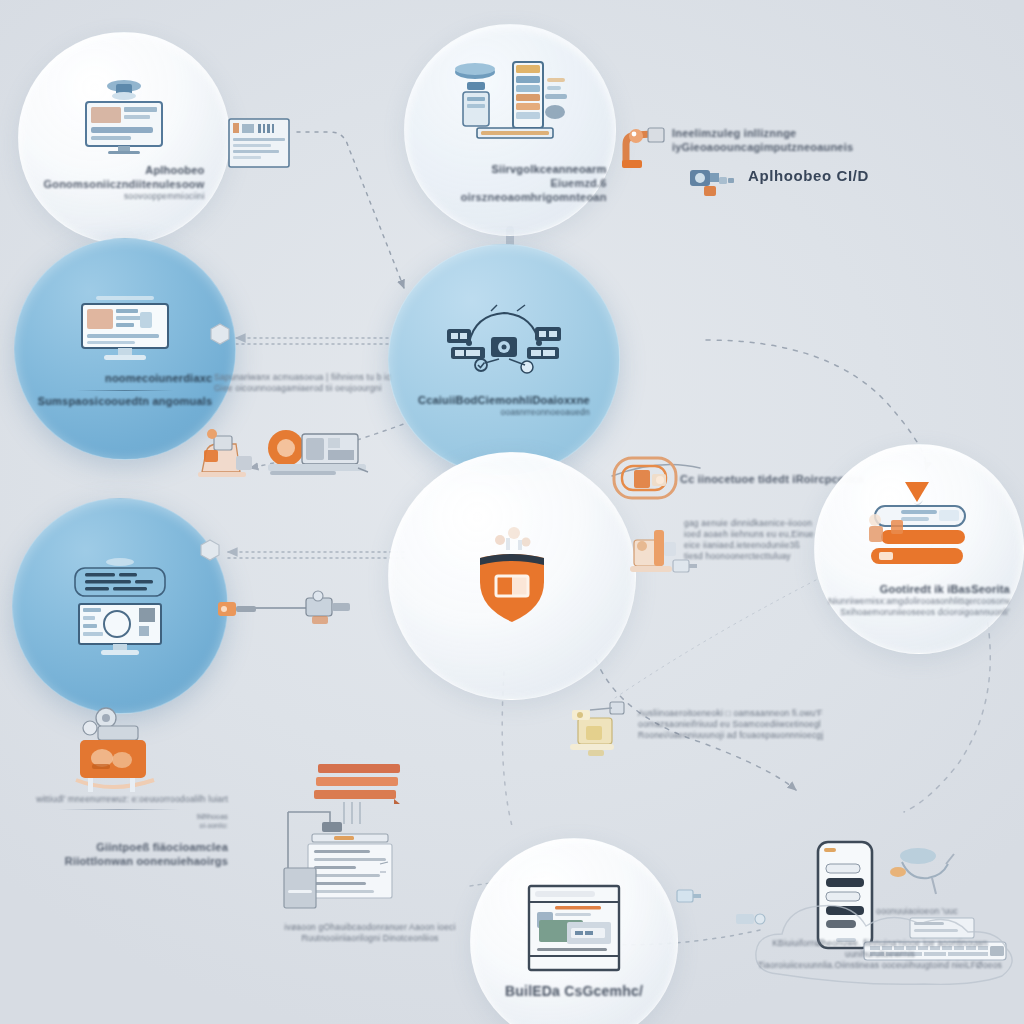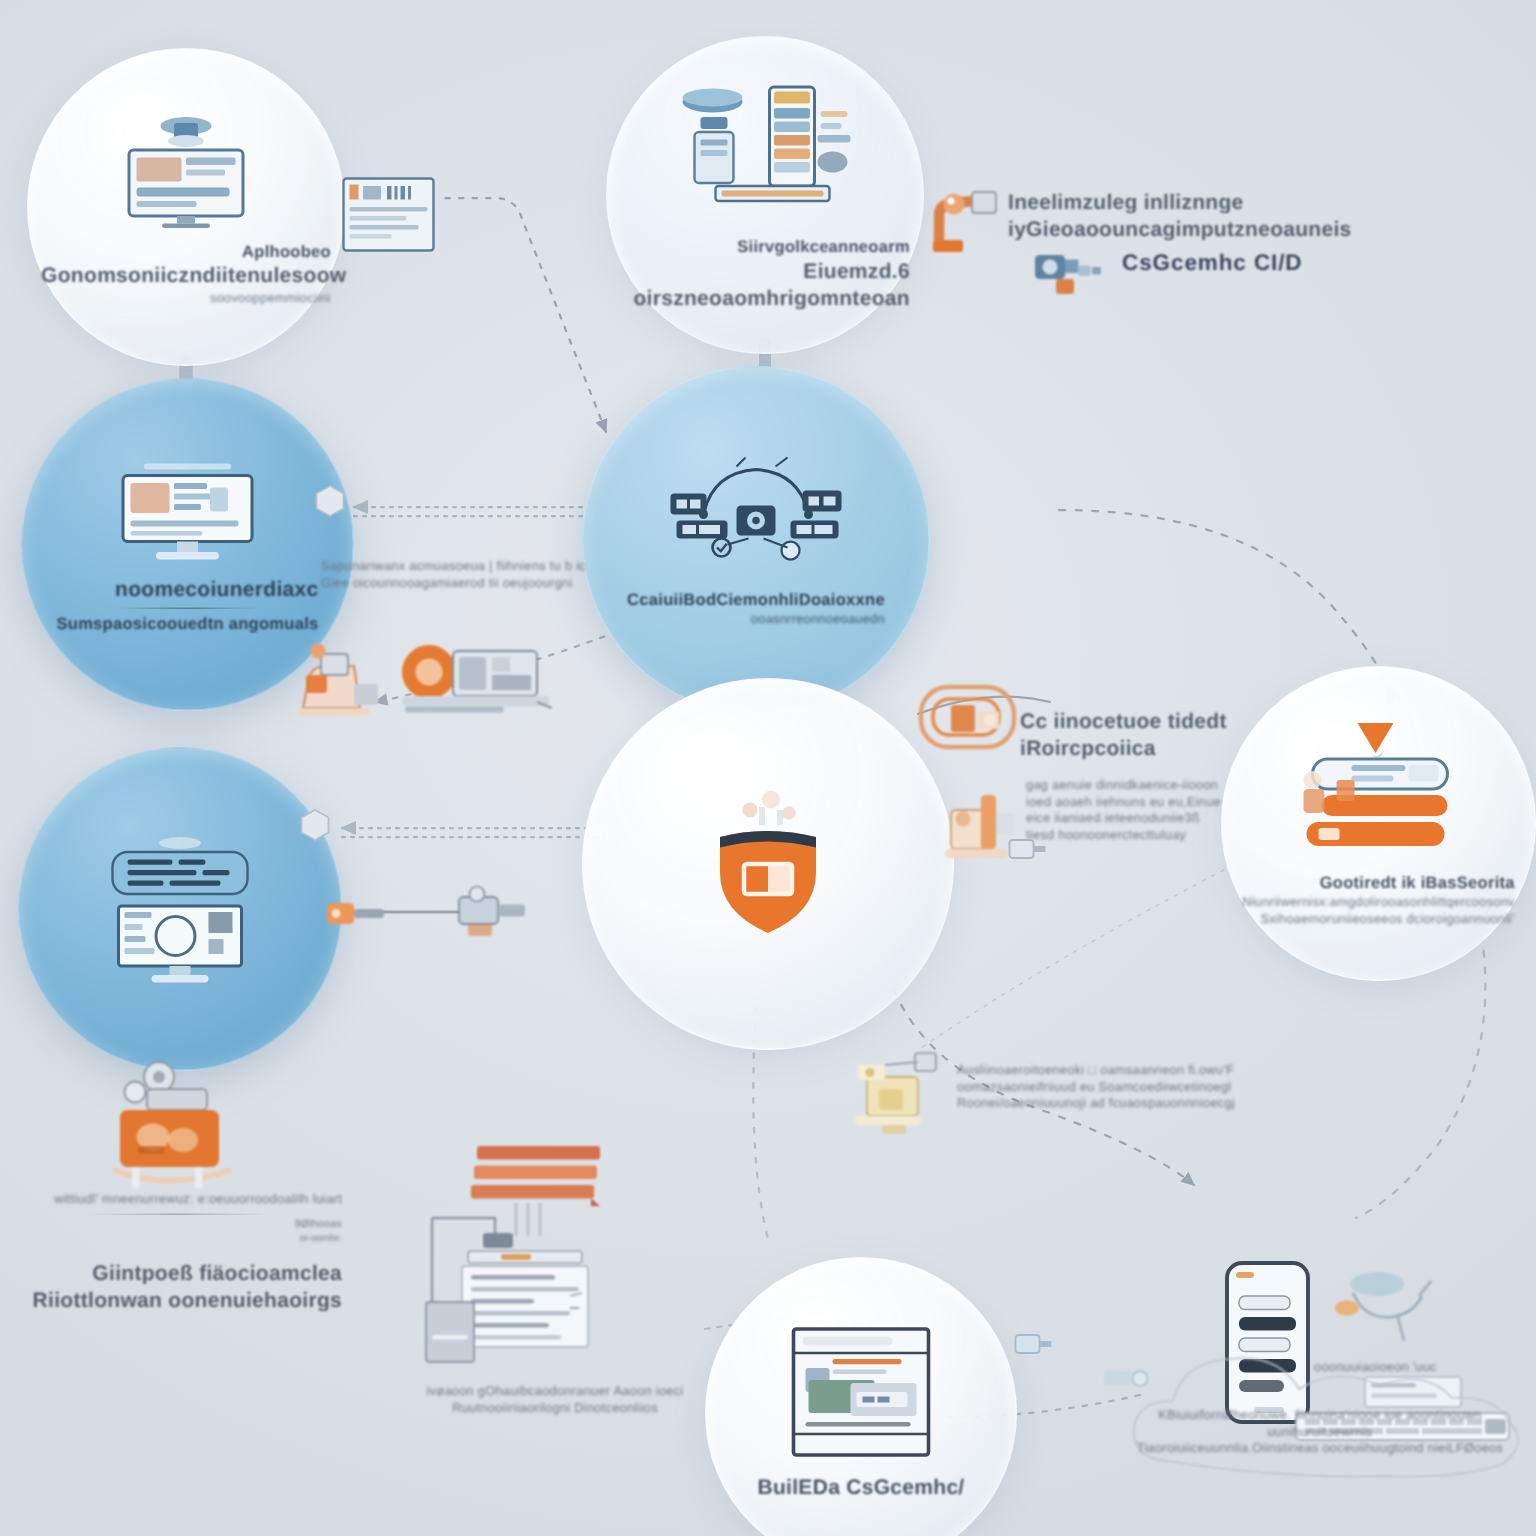--- a/index.html
+++ b/index.html
@@ -51,21 +51,21 @@
   
   .lbl {
     color:#4a5464;
     filter:blur(0.85px);
     letter-spacing:0.2px;
     line-height:1.28;
     user-select:none;
     white-space:pre-line;
   }
   .lbl.t1 { font-size:11px; font-weight:700; }
-  .lbl.t2 { font-size:14px; font-weight:600; color:#545e6e; }
+  .lbl.t2 { font-size:11px; font-weight:600; color:#545e6e; }
   .lbl.t3 { font-size:8.5px; font-weight:500; color:#6d7684; filter:blur(1.15px); }
   .node.blue .lbl { color:#2f4457; }
   .node.blue .lbl.t3 { color:#3d5569; }
 
   .caption { margin-top:5px; max-width:92%; }
 
   
   .floatlbl { position:absolute; text-align:left; }
   .floatlbl.ctr { text-align:center; }
 
@@ -216,35 +216,35 @@
     <svg width="50" height="48" viewBox="0 0 50 48">
       <path d="M6,40 L6,22 Q6,14 16,13 L32,12" stroke="#e08145" stroke-width="7" fill="none" stroke-linecap="round"></path>
       <circle cx="16" cy="14" r="7" fill="#f0a472"></circle>
       <circle cx="14" cy="12" r="2.4" fill="#fff"></circle>
       <rect x="28" y="6" width="16" height="14" rx="2" fill="#d9dde3" stroke="#8e9aa8" stroke-width="1.2"></rect>
       <rect x="2" y="38" width="20" height="8" rx="2" fill="#e8762c"></rect>
     </svg>
   </div>
 
   <div class="bignote" style="left:748px; top:166px;">
-    <div class="lbl big">CsGcemhc  CI/D</div>
+    <div class="lbl big">Aplhoobeo  CI/D</div>
   </div>
 
   <div class="icn soft" style="left:688px; top:164px;">
     <svg width="58" height="38" viewBox="0 0 58 38">
       <rect x="2" y="6" width="20" height="16" rx="3" fill="#5f83a5"></rect>
       <circle cx="12" cy="14" r="5" fill="#cddeea"></circle>
       <rect x="22" y="9" width="9" height="9" fill="#7a9cba"></rect>
       <rect x="16" y="22" width="12" height="10" rx="2" fill="#e08145"></rect>
       <rect x="31" y="13" width="8" height="7" rx="1.5" fill="#a8bed0"></rect>
       <rect x="40" y="14" width="6" height="5" rx="1" fill="#8aa5bc"></rect>
     </svg>
   </div>
 
-  <div class="node blue" style="left:14px; top:252px; width:222px; height:222px;">
+  <div class="node blue" style="left:14px; top:238px; width:222px; height:222px;">
     <div class="icn" style="position:relative;">
       <svg width="110" height="76" viewBox="0 0 110 76">
         <rect x="26" y="6" width="58" height="4" rx="2" fill="#cfe3f0" opacity="0.9"></rect>
         <rect x="12" y="14" width="86" height="44" rx="3" fill="#f6fafc" stroke="#3f617e" stroke-width="2"></rect>
         <rect x="17" y="19" width="26" height="20" rx="2" fill="#dca98e" opacity="0.85"></rect>
         <rect x="46" y="19" width="22" height="4" rx="1" fill="#8fb0c7"></rect>
         <rect x="46" y="26" width="30" height="4" rx="1" fill="#a9c4d6"></rect>
         <rect x="46" y="33" width="18" height="4" rx="1" fill="#8fb0c7"></rect>
         <rect x="70" y="22" width="12" height="16" rx="2" fill="#bdd4e3"></rect>
         <rect x="17" y="44" width="72" height="4" rx="1.5" fill="#9ebbd0"></rect>

